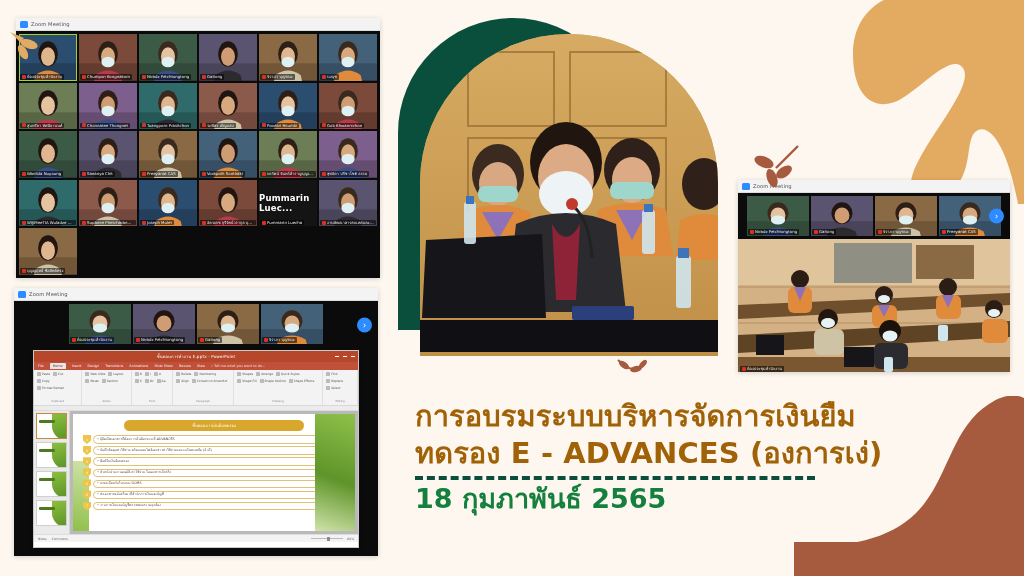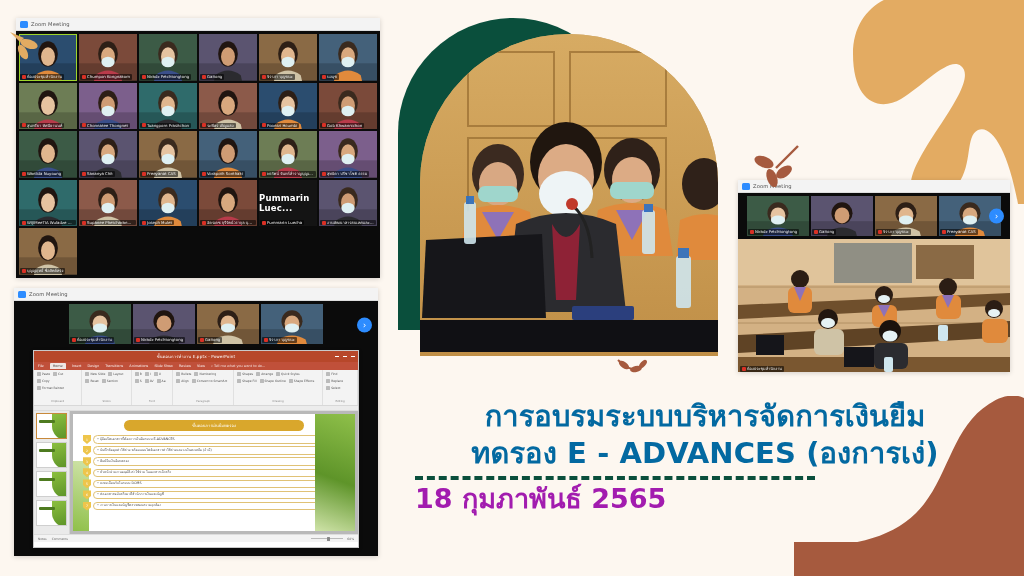--- a/index.html
+++ b/index.html
@@ -170,28 +170,27 @@
     display:flex; align-items:center; gap:5px; padding:0 4px;
     font-size:3px; color:#666;
   }
   .ppt-status .right { margin-left:auto; display:flex; gap:4px; align-items:center; }
   .zoom-slider { width:32px; height:1px; background:#bbb; position:relative; }
   .zoom-slider i { position:absolute; left:50%; top:-1.5px; width:3px; height:4px; background:#888; border-radius:.5px; }
 
   
   .headline { position:absolute; left:415px; top:398px; width:580px; z-index:7; }
   .headline h1 {
-    font-size:29px; line-height:1.26; color:#0369a1; font-weight:700;
+    font-size:29px; line-height:1.26; color:#a16207; font-weight:700;
     letter-spacing:.1px;
-    text-align:center;
   }
   .divider {
     margin:5px 0 4px; height:0; border-top:4px dashed #0a4f3c; width:400px;
   }
-  .headline .date { font-size:27px; color:#a21caf; font-weight:700; line-height:1.1; }
+  .headline .date { font-size:27px; color:#15803d; font-weight:700; line-height:1.1; }
 
   
   .rm { position:absolute; inset:0; }
 </style>
 </head>
 <body>
 
 <div class="stage">
 
   <div class="blob-orange"></div>

